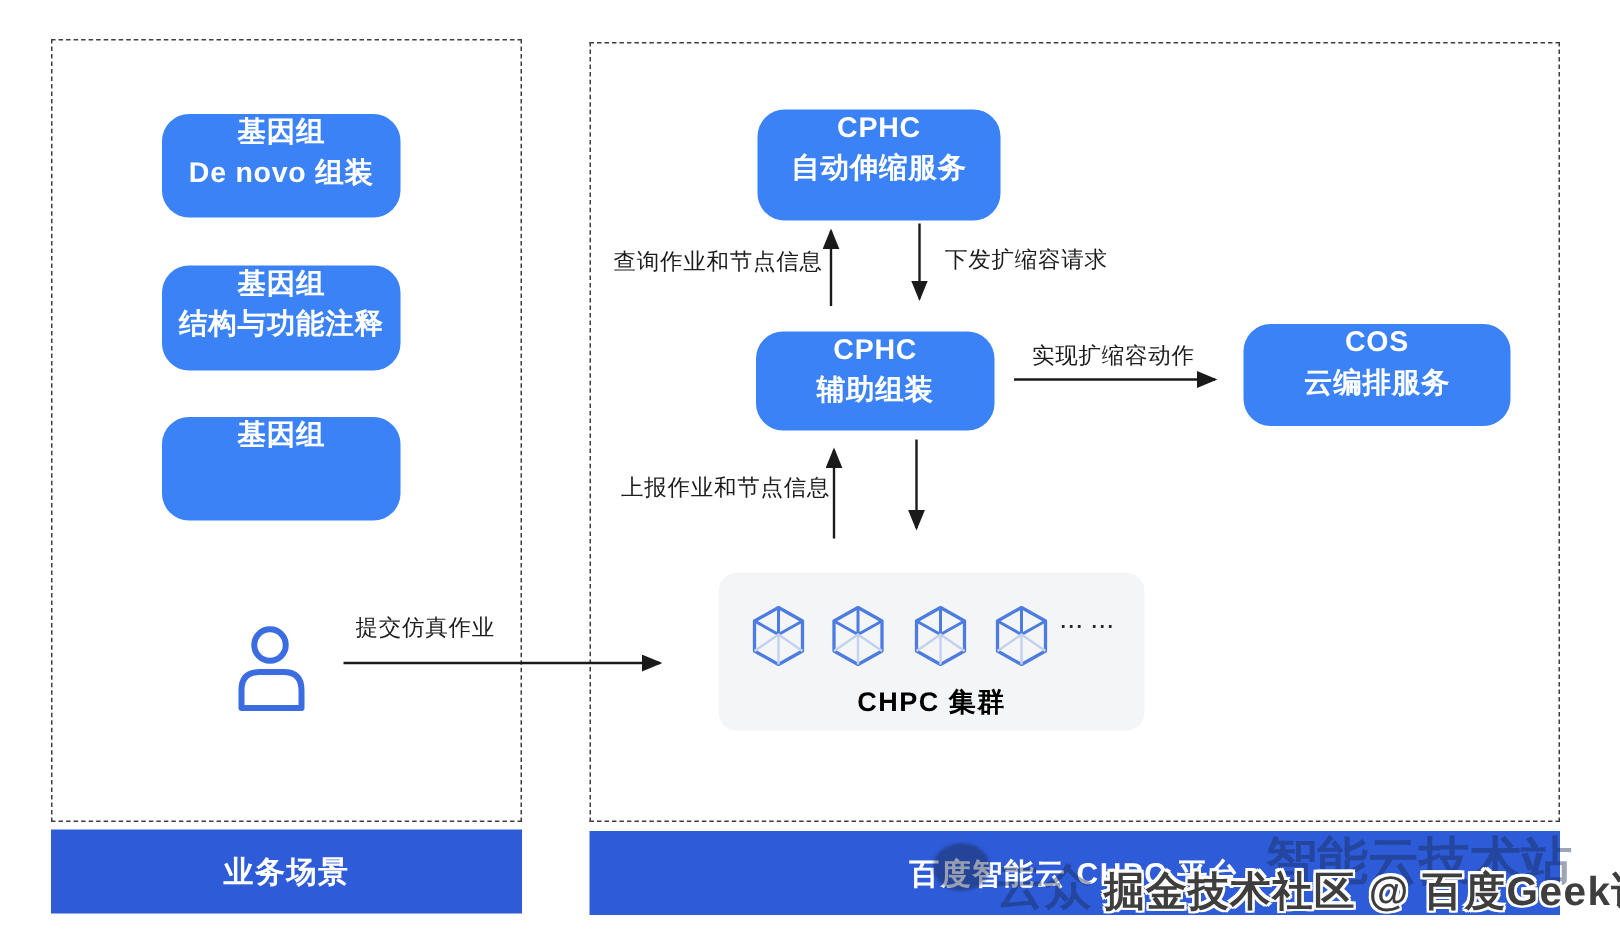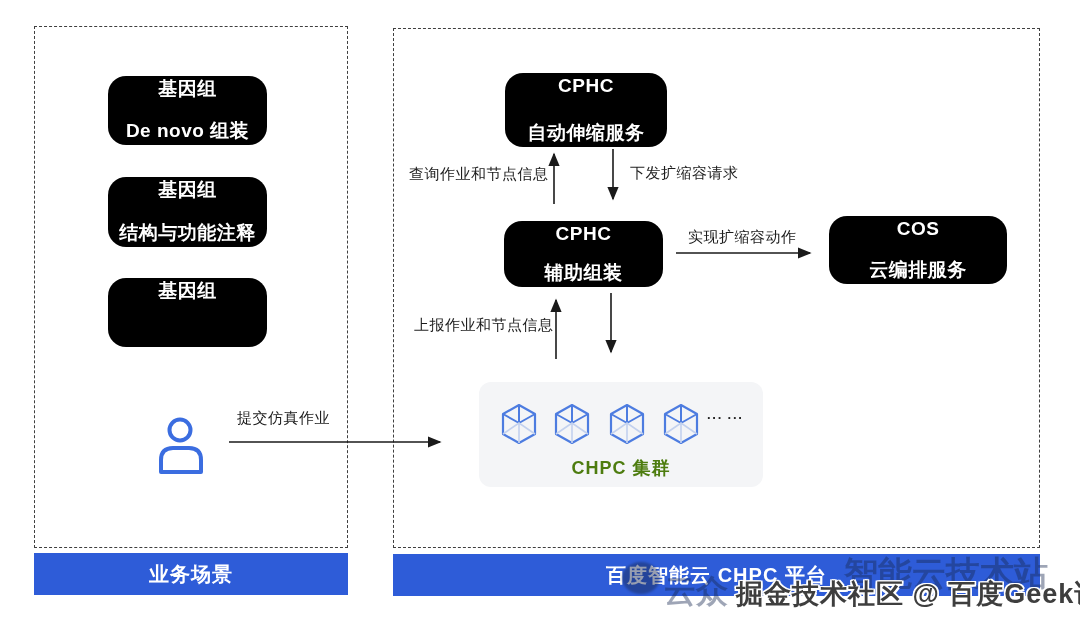--- a/index.html
+++ b/index.html
@@ -6,43 +6,43 @@
   html,body { background:#ffffff; }
   .canvas {
     position:relative; width:1080px; height:620px; overflow:hidden;
     background:#ffffff;
     font-family:"Liberation Sans","DejaVu Sans",sans-serif;
   }
   .panel {
     position:absolute; border:1.6px dashed #3f3f3f; background:transparent;
   }
   .footer-bar {
-    position:absolute; height:42px; background:#2e5cd8; color:#ffffff;
+    position:absolute; height:56px; background:#2e5cd8; color:#ffffff;
     display:flex; align-items:center; justify-content:center;
     font-size:20px; font-weight:bold; letter-spacing:1px; z-index:2;
   }
   .bluebox {
-    position:absolute; background:#000000; border-radius:18px; color:#ffffff;
-    display:flex; flex-direction:column; align-items:center; justify-content:space-between;
+    position:absolute; background:#3b82f6; border-radius:18px; color:#ffffff;
+    display:flex; flex-direction:column; align-items:center; justify-content:flex-start;
     text-align:center; font-weight:bold; font-size:19px; line-height:1.4;
     letter-spacing:0.5px; z-index:1;
   }
   .cluster {
     position:absolute; left:479px; top:382px; width:284px; height:105px;
     background:#f4f5f7; border-radius:12px; z-index:1;
   }
   .cube { position:absolute; top:22px; }
   .cluster-dots {
     position:absolute; left:228px; top:28px; width:52px;
     font-size:13px; font-weight:bold; color:#222; letter-spacing:1px;
     white-space:nowrap;
   }
   .cluster-label {
     position:absolute; left:0; bottom:7px; width:100%; text-align:center;
-    font-size:18px; font-weight:bold; color:#4d7c0f; letter-spacing:1px;
+    font-size:18px; font-weight:bold; color:#000000; letter-spacing:1px;
   }
   .arrow-label {
     position:absolute; font-size:15px; font-weight:500; color:#1c1c1c;
     white-space:nowrap; z-index:2; letter-spacing:0.5px;font-family:Liberation Serif, serif;
   }
   .arrows-svg { position:absolute; left:0; top:0; z-index:3; pointer-events:none; }
   .person { position:absolute; left:152px; top:415px; z-index:1; }
   .wm-faint {
     position:absolute; font-weight:bold; color:rgba(25,40,80,0.42);
     z-index:4; white-space:nowrap;

